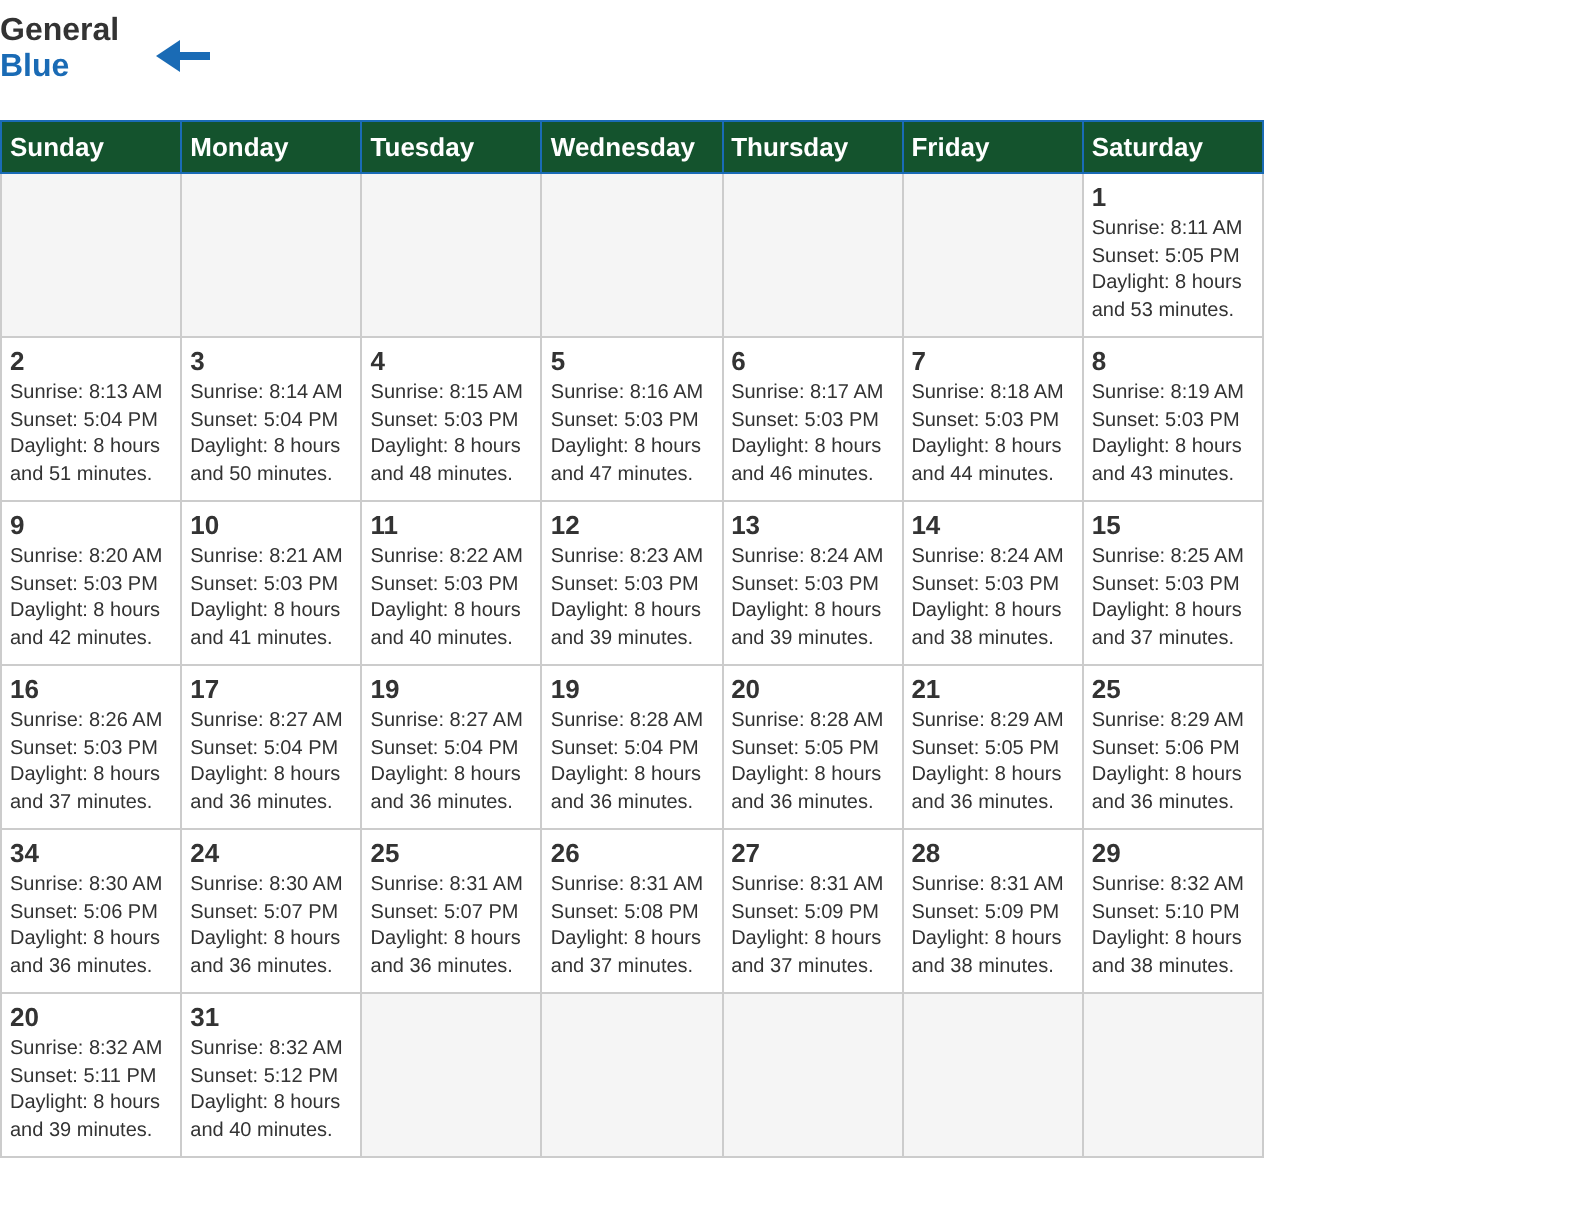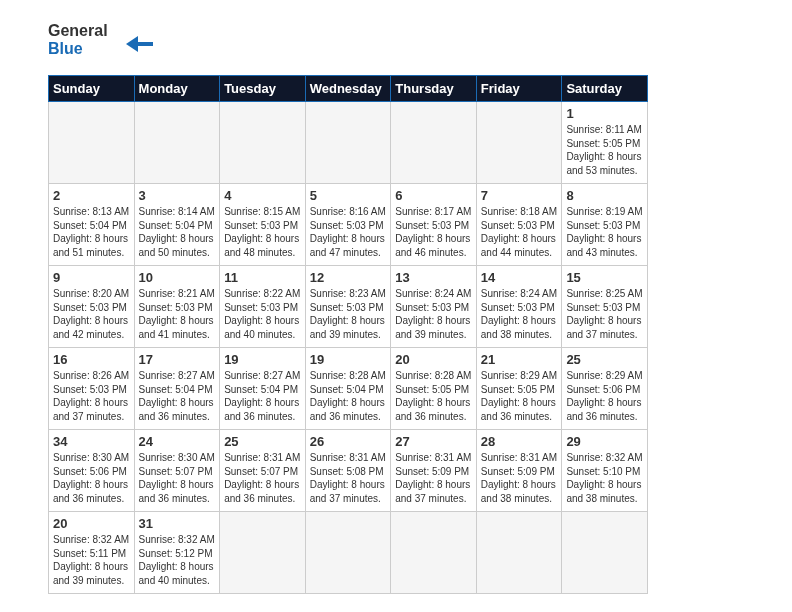--- a/index.html
+++ b/index.html
@@ -7,22 +7,20 @@
       font-family: Arial, sans-serif;
       background: #fff;
       width: 792px;
       height: 612px;
       overflow: hidden;
     }
     .page {
       width: 632px;
       height: 612px;
       background: #fff;
-      padding: 16px;
-      margin-left: 32px;
     }
     .header-area {
       display: flex;
       justify-content: space-between;
       align-items: flex-start;
       margin-bottom: 10px;
     }
     .logo {
       display: flex;
       align-items: center;
@@ -38,21 +36,21 @@
     .location {
       font-size: 14px;
       color: #555;
     }
     .calendar {
       width: 100%;
       border-collapse: collapse;
       table-layout: fixed;
     }
     .calendar th {
-      background: #0f172a;
+      background: #14532d;
       color: #fff;
       font-size: 13px;
       font-weight: bold;
       padding: 5px 4px;
       text-align: left;
       border: 1px solid #1a6bb5;
     }
     .calendar td {
       border: 1px solid #ccc;
       vertical-align: top;

